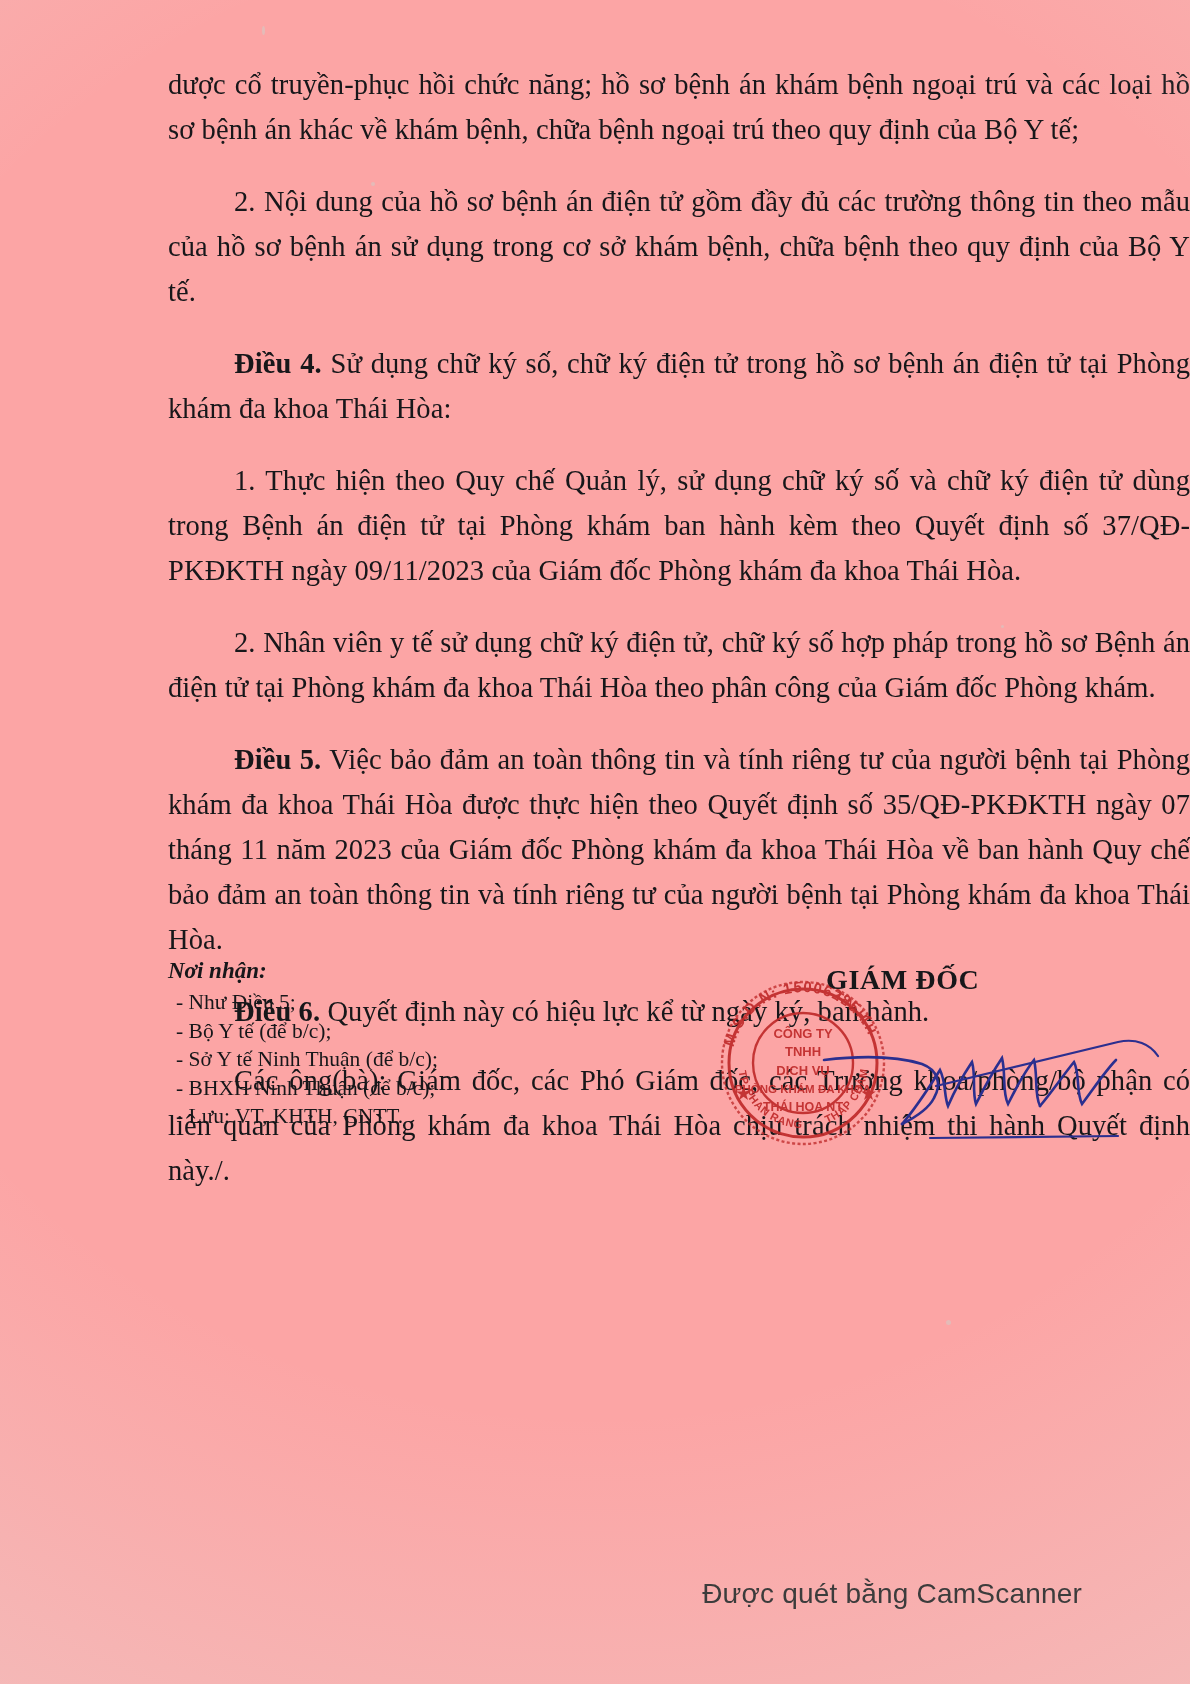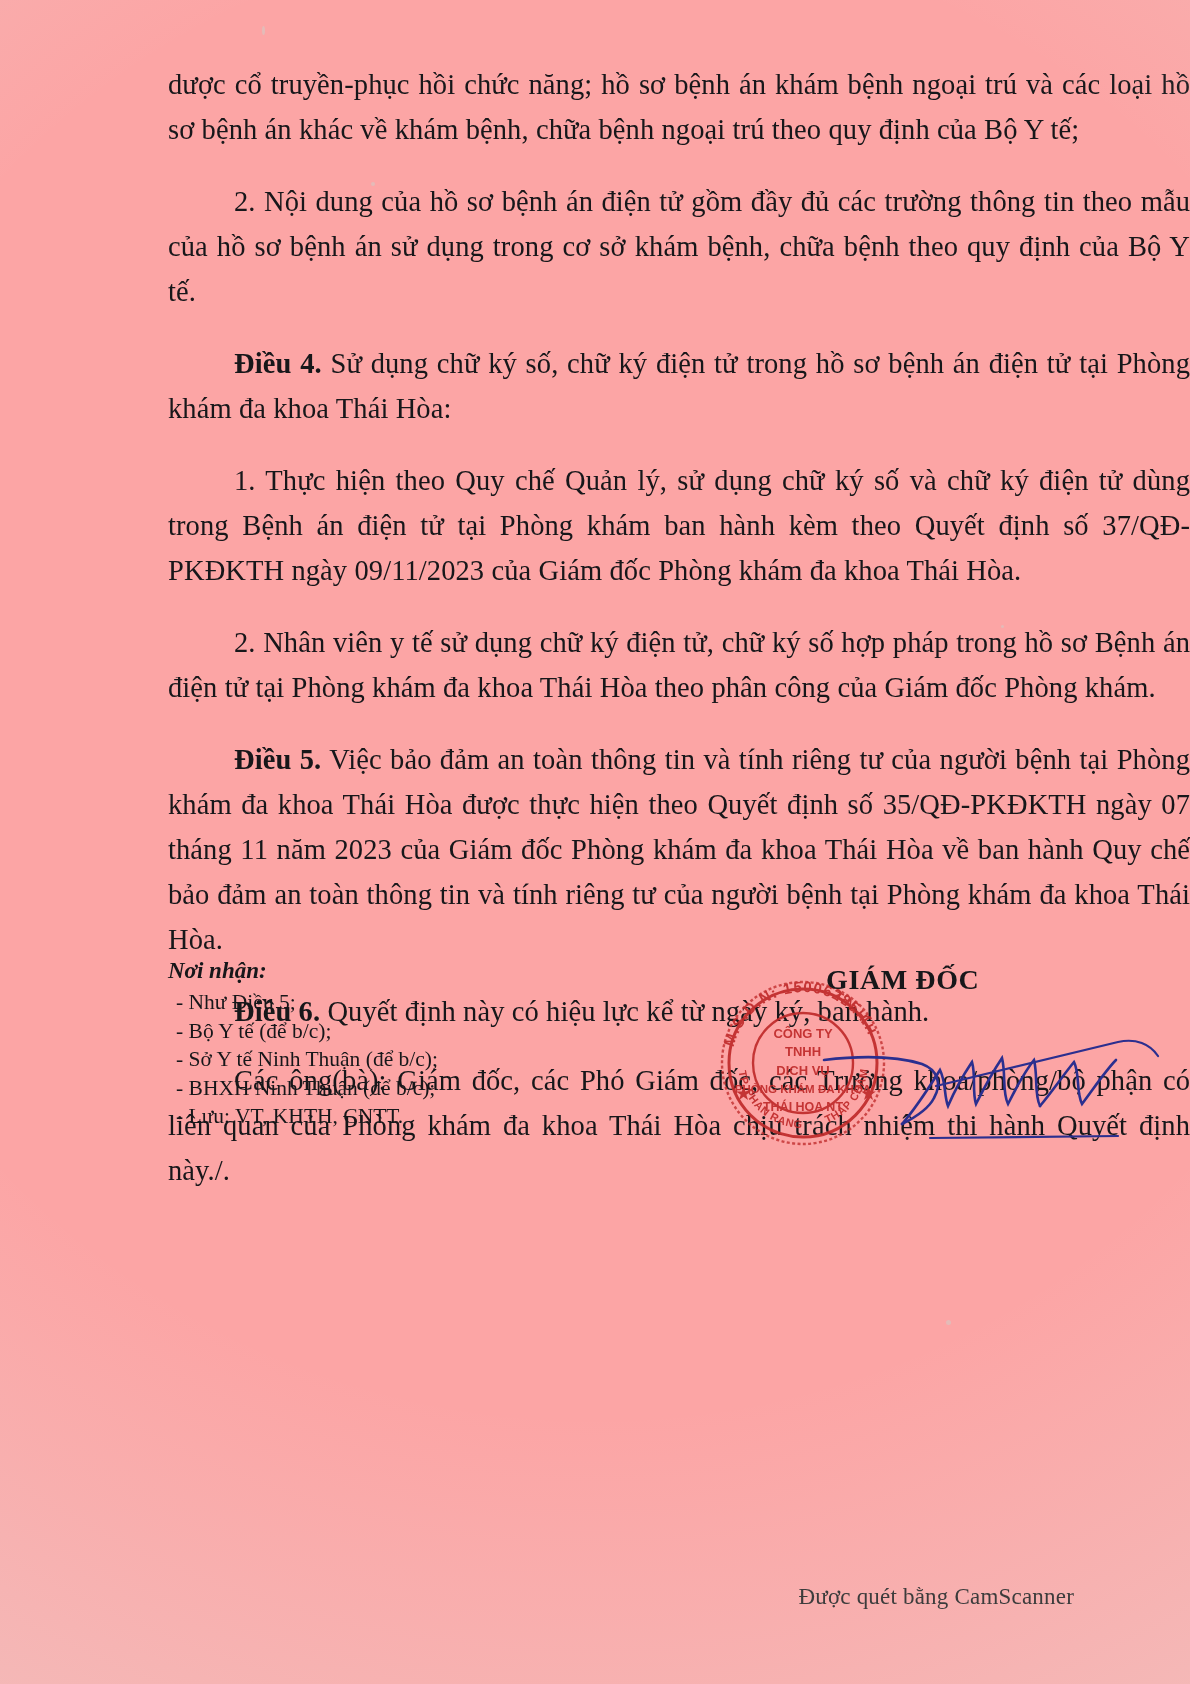--- a/index.html
+++ b/index.html
@@ -119,24 +119,24 @@
     left: 120px;
     top: 56px;
     width: 360px;
     height: 150px;
     z-index: 3;
   }
 
   
   .camscanner {
     position: absolute;
-    right: 116px;
+    right: 108px;
     bottom: 74px;
-    font-family: Liberation Serif, serif;
-    font-size: 23px;
+    font-family: Liberation Sans, sans-serif;
+    font-size: 28px;
     color: #3c3c3c;
     letter-spacing: .2px;
   }
 </style>
 </head>
 <body>
 
 <div class="page">
 
   <div class="body-block">

